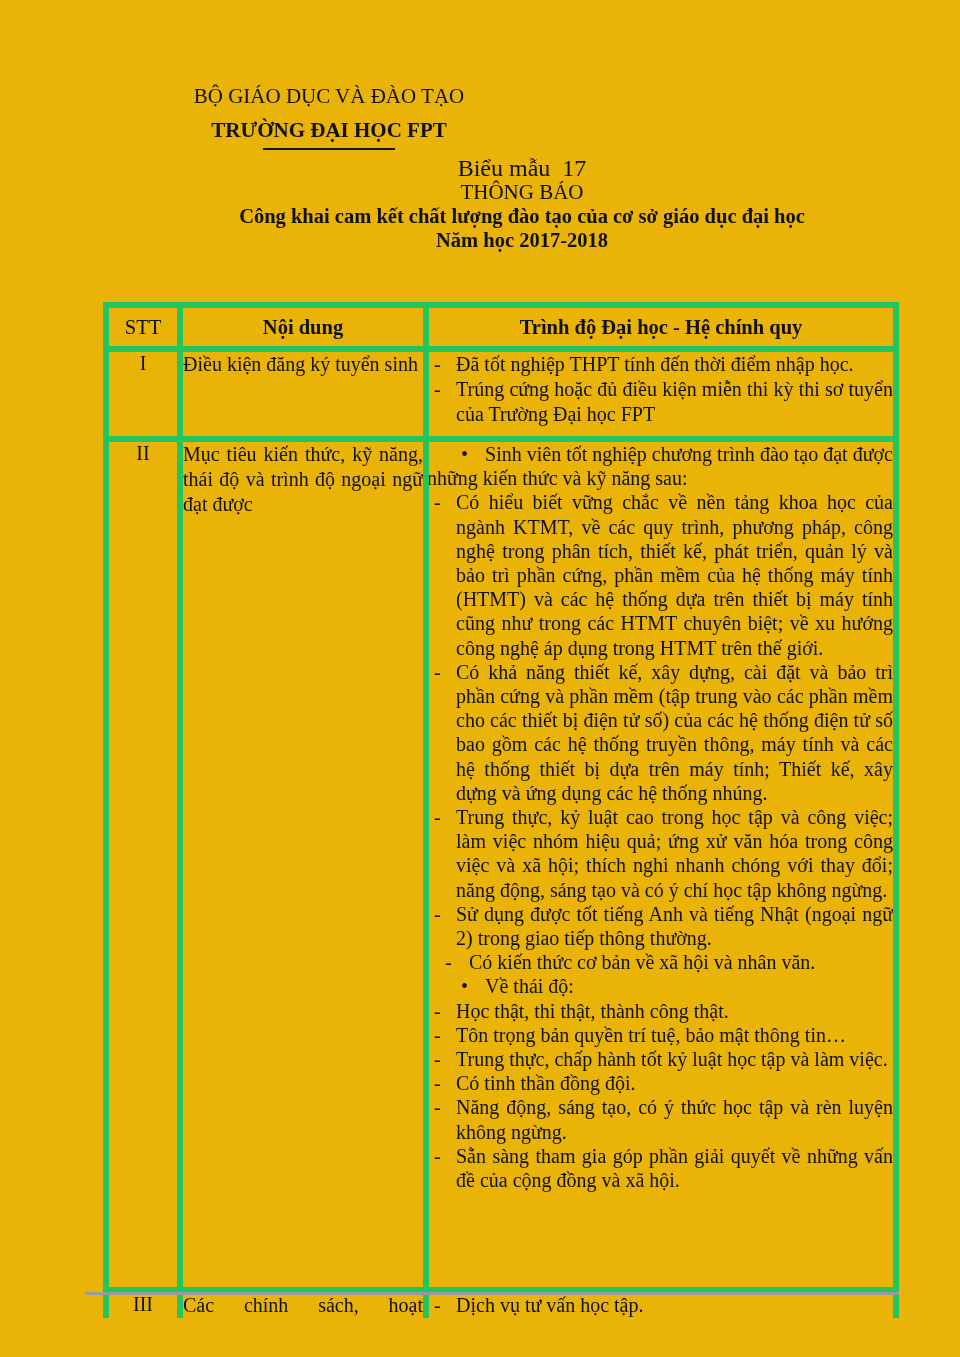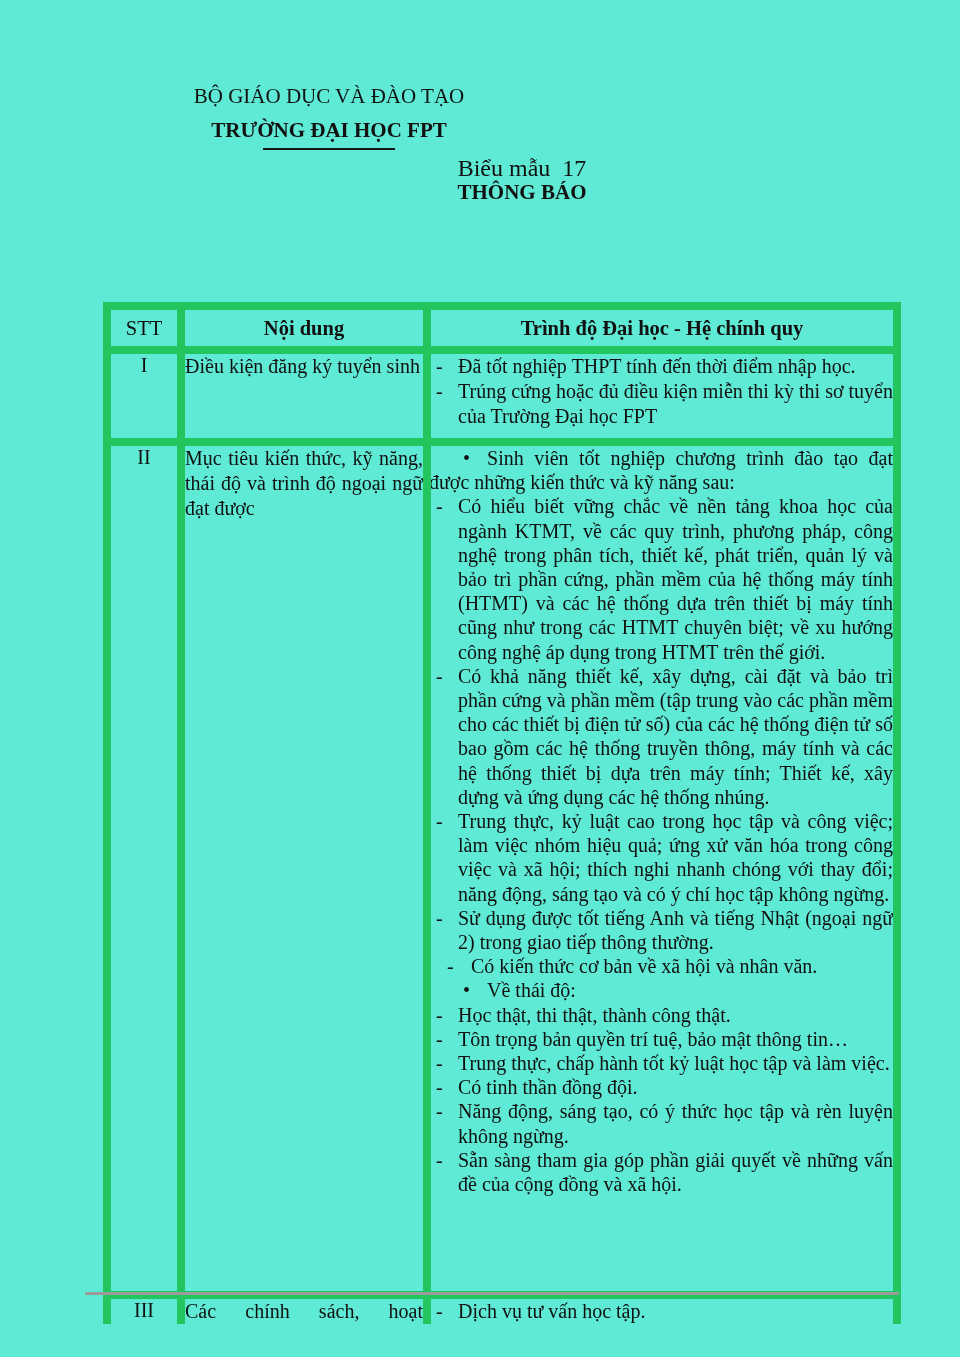--- a/index.html
+++ b/index.html
@@ -1,21 +1,21 @@
 <!DOCTYPE html>
 <html><head>
 <meta charset="utf-8">
 <style>
   * { box-sizing: border-box; }
   html, body { margin: 0; padding: 0; background: #ffffff; }
   #page {
     position: relative;
     width: 960px;
     height: 1357px;
-    background: #5eead4;
+    background: #eab308;
     color: #111;
     font-family: "Liberation Serif", "DejaVu Serif", serif;
     overflow: hidden;
   }
 
   
   .org-block {
     position: absolute;
     left: 163px;
     top: 84px;
@@ -30,21 +30,21 @@
   
   .title-block {
     position: absolute;
     left: 103px;
     top: 156px;
     width: 838px;
     text-align: center;
     line-height: 24px;
   }
   .form-label   { font-size: 24px; white-space: pre; }
-  .notice-title { font-size: 21px; font-weight: bold; }
+  .notice-title { font-size: 21px; font-weight: normal; }
   .notice-sub   { font-size: 20.5px; font-weight: bold; }
   .notice-year  { font-size: 20.5px; font-weight: bold; }
 
   .major-title {
     position: absolute;
     left: 103px;
     top: 272px;
     width: 806px;
     text-align: center;
     font-size: 21px;
@@ -61,21 +61,21 @@
     top: 302px;
     width: 790px;
     border-collapse: collapse;
     table-layout: fixed;
     font-size: 20px;
   }
   table.doc col.c1 { width: 74px; }
   table.doc col.c2 { width: 246px; }
   table.doc col.c3 { width: 470px; }
   table.doc th, table.doc td {
-    border: 8px solid #22c55e;
+    border: 6px solid #22c55e;
     padding: 0;
     vertical-align: top;
   }
   table.doc thead th {
     height: 44px;
     vertical-align: middle;
     text-align: center;
     font-size: 20.5px;
   }
   th.h-stt { font-weight: normal; font-size: 20px; }
@@ -133,20 +133,22 @@
 
   <div class="org-block">
     <div class="org-line1">BỘ GIÁO DỤC VÀ ĐÀO TẠO</div>
     <div class="org-line2">TRƯỜNG ĐẠI HỌC FPT</div>
     <div class="org-rule"></div>
   </div>
 
   <div class="title-block">
     <div class="form-label">Biểu mẫu  17</div>
     <div class="notice-title">THÔNG BÁO</div>
+    <div class="notice-sub">Công khai cam kết chất lượng đào tạo của cơ sở giáo dục đại học</div>
+    <div class="notice-year">Năm học 2017-2018</div>
   </div>
 
 
   <table class="doc">
     <colgroup>
         <col class="c1">
         <col class="c2">
         <col class="c3">
       </colgroup>
     <thead>

